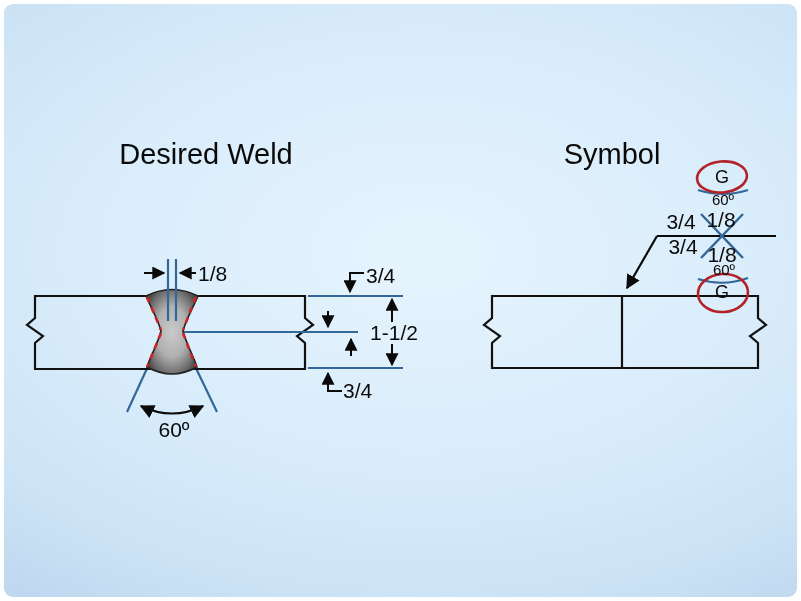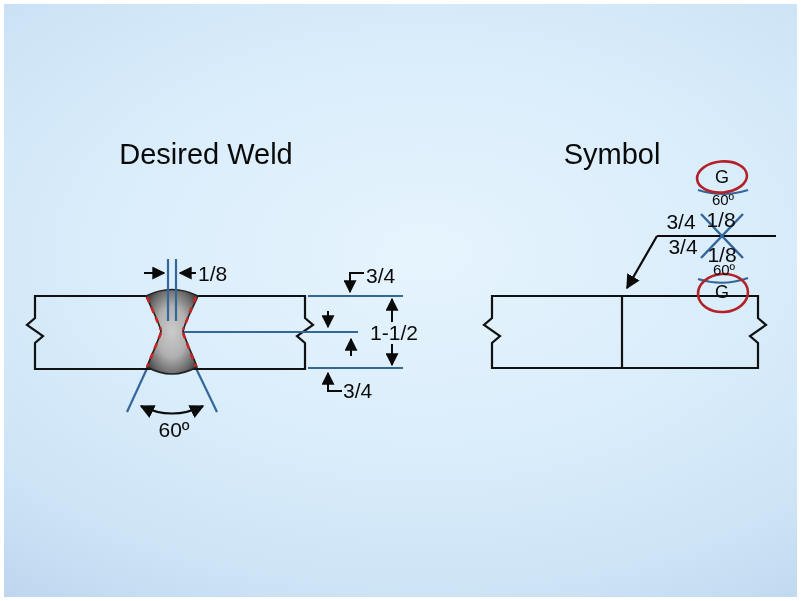--- a/index.html
+++ b/index.html
@@ -2,20 +2,21 @@
 <html><head>
 <meta charset="utf-8">
 <style>
   html,body{margin:0;padding:0;background:#ffffff;width:801px;height:601px;overflow:hidden;}
   .canvas{position:relative;width:801px;height:601px;background:#ffffff;}
   .slide{
     position:absolute;left:4px;top:4px;right:4px;bottom:4px;
     background:
       radial-gradient(ellipse 115% 95% at 53% 42%,
         #e6f4fd 0%, #daedfb 35%, #cde4f6 60%, #b9d2ec 82%, #a6bade 100%);
+    border-radius: 9px;
   }
   svg{position:absolute;left:0;top:0;}
   text{font-family:"Liberation Sans","DejaVu Sans",sans-serif;fill:#0a0a0a;}
   .title{font-size:29px;}
   .dim{font-size:21px;}
   .small{font-size:15px;}
   .gmark{font-size:18px;}
 </style>
 </head>
 <body>

